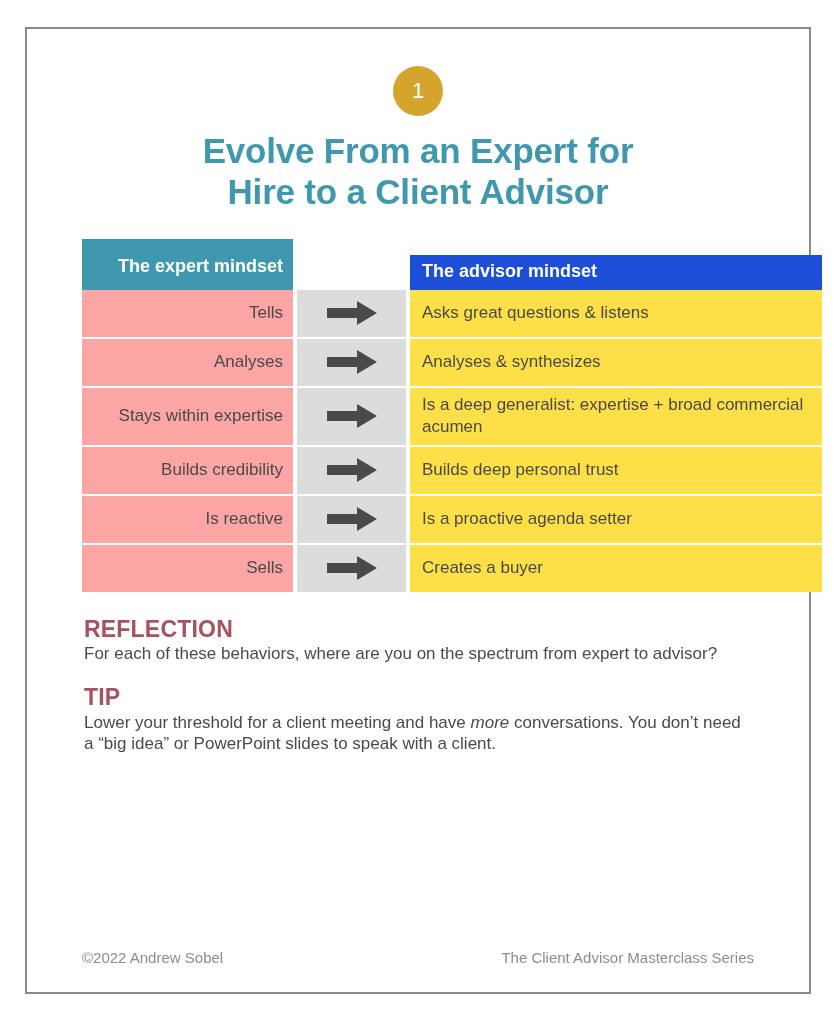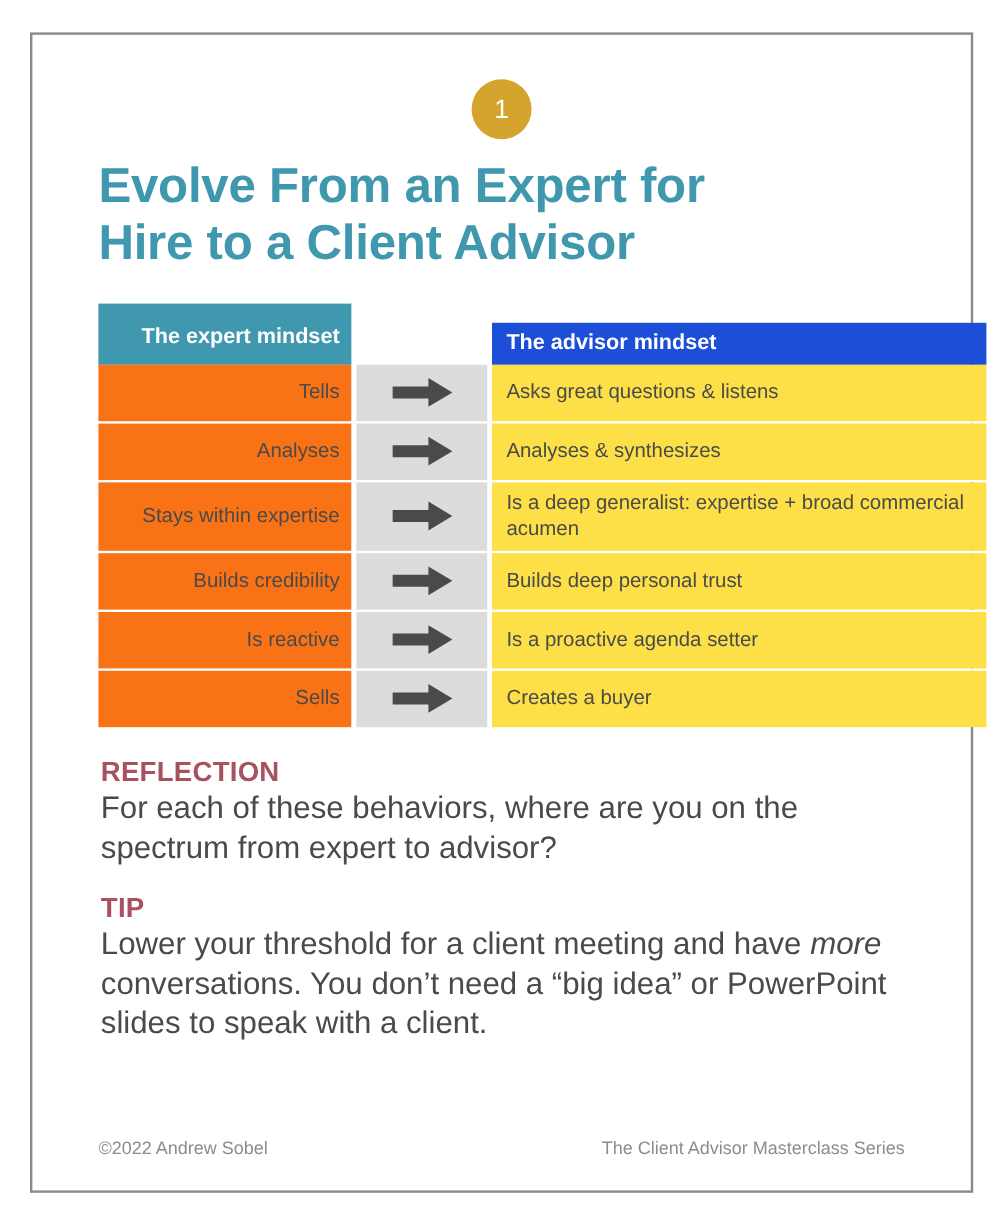--- a/index.html
+++ b/index.html
@@ -61,22 +61,23 @@
     justify-content: center;
     font-size: 22px;
     font-weight: 400;
     line-height: 1;
     font-family: "Liberation Sans", sans-serif;
   }
 
   
   .deck-title {
     margin: 14px 0 0 0;
+    text-align: center;
     color: #4098ae;
-    font-size: 41px;
+    font-size: 35px;
     font-weight: bold;
     line-height: 1.18;
     letter-spacing: -0.2px;
   }
   .deck-title .line { display: block; }
 
   
   .mindset-table {
     margin-top: 26px;
     width: 740px;
@@ -127,21 +128,21 @@
   .t-row {
     display: flex;
     align-items: stretch;
     min-height: 47px;
     border-bottom: 2px solid #ffffff;
   }
   .t-row:last-child { border-bottom: none; }
 
   .cell-left {
     width: 211px;
-    background: #f97316;
+    background: #fca5a5;
     color: #4a4a4a;
     font-size: 17px;
     line-height: 1.3;
     text-align: right;
     padding: 4px 10px 4px 8px;
     box-sizing: border-box;
     display: flex;
     align-items: center;
     justify-content: flex-end;
   }
@@ -183,21 +184,21 @@
   .prose-heading {
     color: #a85260;
     font-size: 23px;
     font-weight: bold;
     letter-spacing: 0.2px;
     margin: 0 0 1px 0;
     line-height: 1.15;
   }
   .prose-body {
     color: #4a4a4a;
-    font-size: 26px;
+    font-size: 17px;
     line-height: 1.26;
     margin: 0;
     font-weight: 400;
   }
   .prose.tip { margin-top: 20px; }
 
   em.it { font-style: italic; }
 
   
   .footer {

